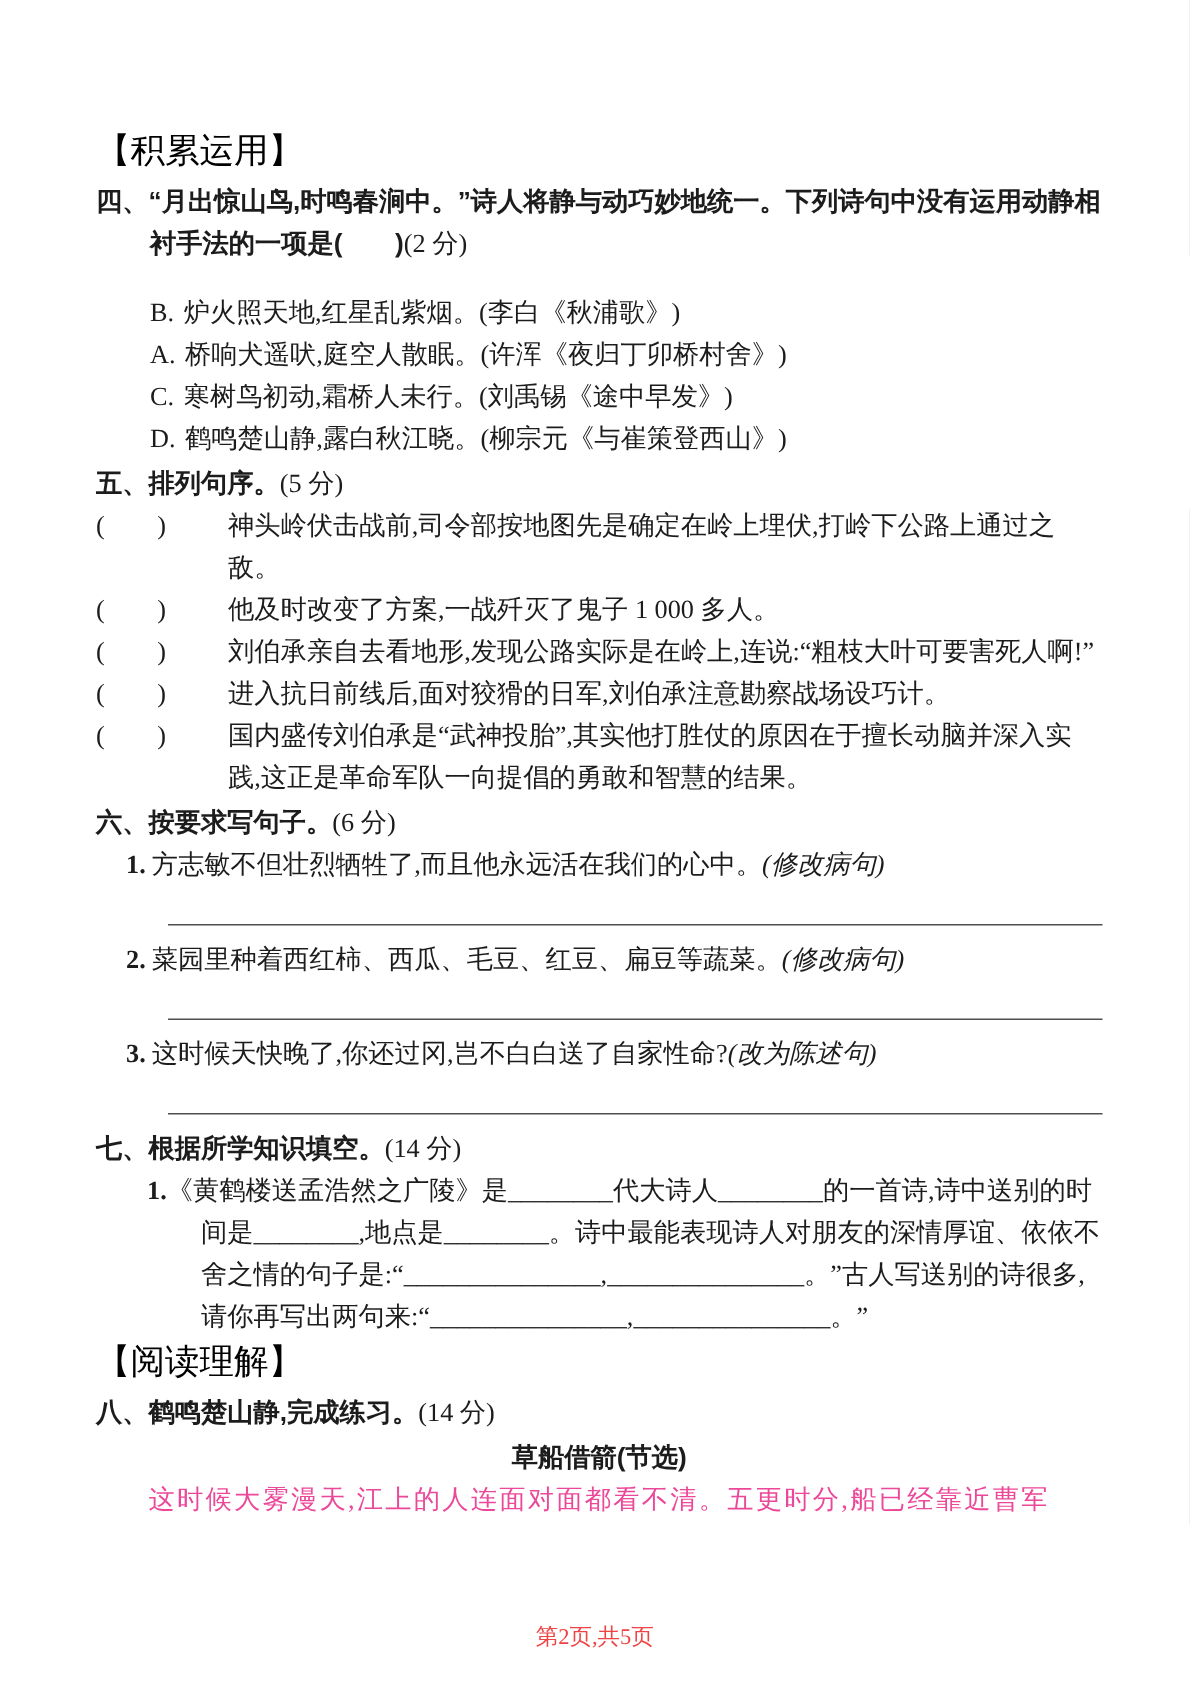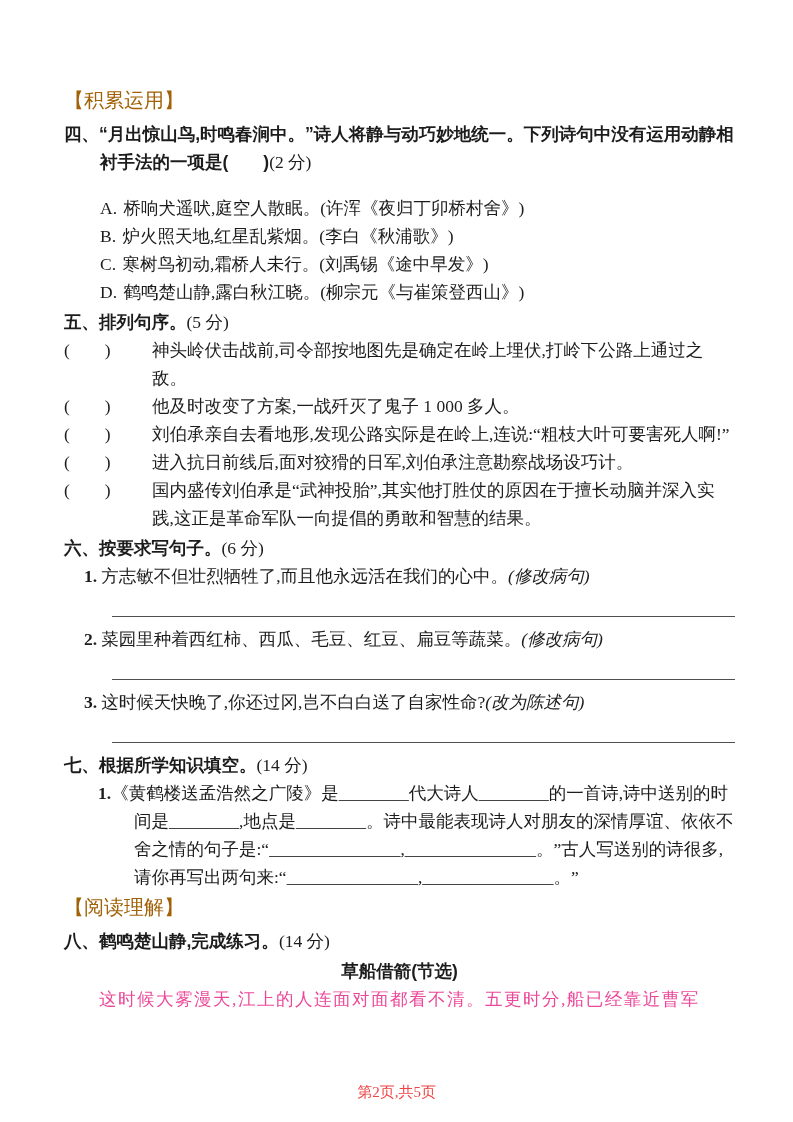--- a/index.html
+++ b/index.html
@@ -11,22 +11,22 @@
     box-sizing: border-box;
     padding: 86px 58px 0 64px;
     font-family: "Liberation Serif", serif;
     font-size: 17.5px;
     line-height: 28px;
     color: #1c1c1c;
     overflow: hidden;
   }
   .section-label {
     font-family: "Liberation Sans", sans-serif;
-    color: #a16207;
-    font-size: 20px;
+    color: #000000;
+    font-size: 23px;
     margin-bottom: 6px;
   }
   .bold-sans {
     font-family: "Liberation Sans", sans-serif;
     font-weight: 700;
   }
   .points { font-weight: 400; font-family: "Liberation Serif", serif; }
   .q-stem {
     padding-left: 36px;
     text-indent: -36px;
@@ -73,22 +73,22 @@
 </head>
 <body>
 
 <div class="page">
 
   <div class="section-label">【积累运用】</div>
 
   <div class="q-stem"><span class="bold-sans">四、</span><span class="bold-sans">“月出惊山鸟,时鸣春涧中。”诗人将静与动巧妙地统一。下列诗句中没有运用动静相衬手法的一项是(　　)</span><span class="points">(2 分)</span></div>
 
   <div class="options">
+    <div class="option"><span class="option-label">B.</span> <span>炉火照天地,红星乱紫烟。(李白《秋浦歌》)</span></div>
     <div class="option"><span class="option-label">A.</span> <span>桥响犬遥吠,庭空人散眠。(许浑《夜归丁卯桥村舍》)</span></div>
-    <div class="option"><span class="option-label">B.</span> <span>炉火照天地,红星乱紫烟。(李白《秋浦歌》)</span></div>
     <div class="option"><span class="option-label">C.</span> <span>寒树鸟初动,霜桥人未行。(刘禹锡《途中早发》)</span></div>
     <div class="option"><span class="option-label">D.</span> <span>鹤鸣楚山静,露白秋江晓。(柳宗元《与崔策登西山》)</span></div>
   </div>
 
   <div class="q-heading"><span class="bold-sans">五、</span><span class="bold-sans">排列句序。</span><span class="points">(5 分)</span></div>
 
   <div>
     <div class="seq-item">
         <span class="seq-paren">(　　)</span>
         <span class="seq-text">神头岭伏击战前,司令部按地图先是确定在岭上埋伏,打岭下公路上通过之敌。</span>

